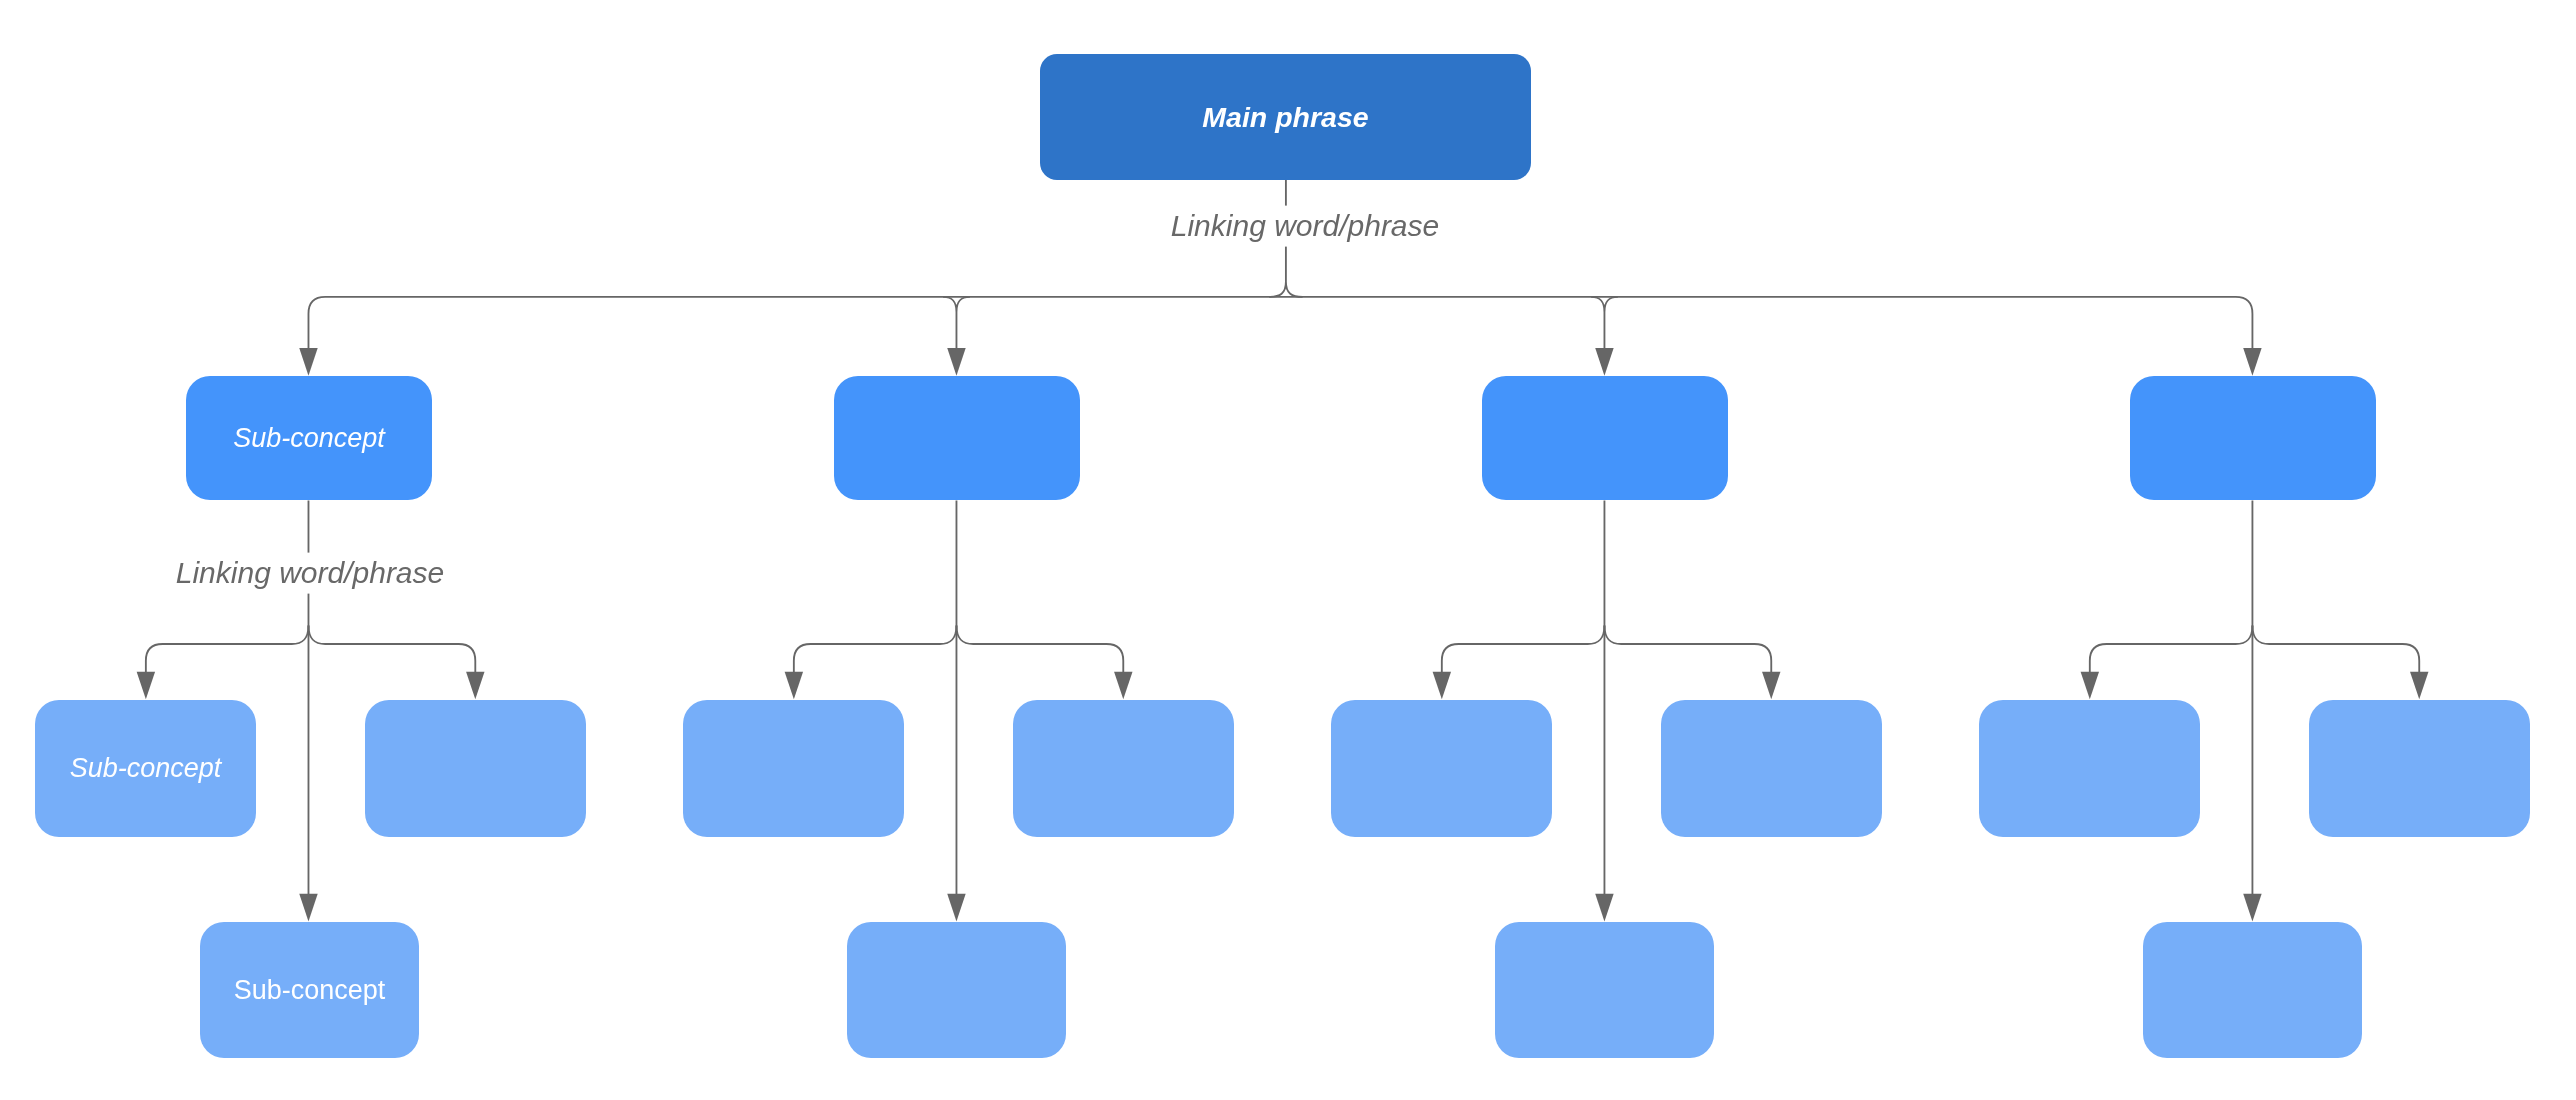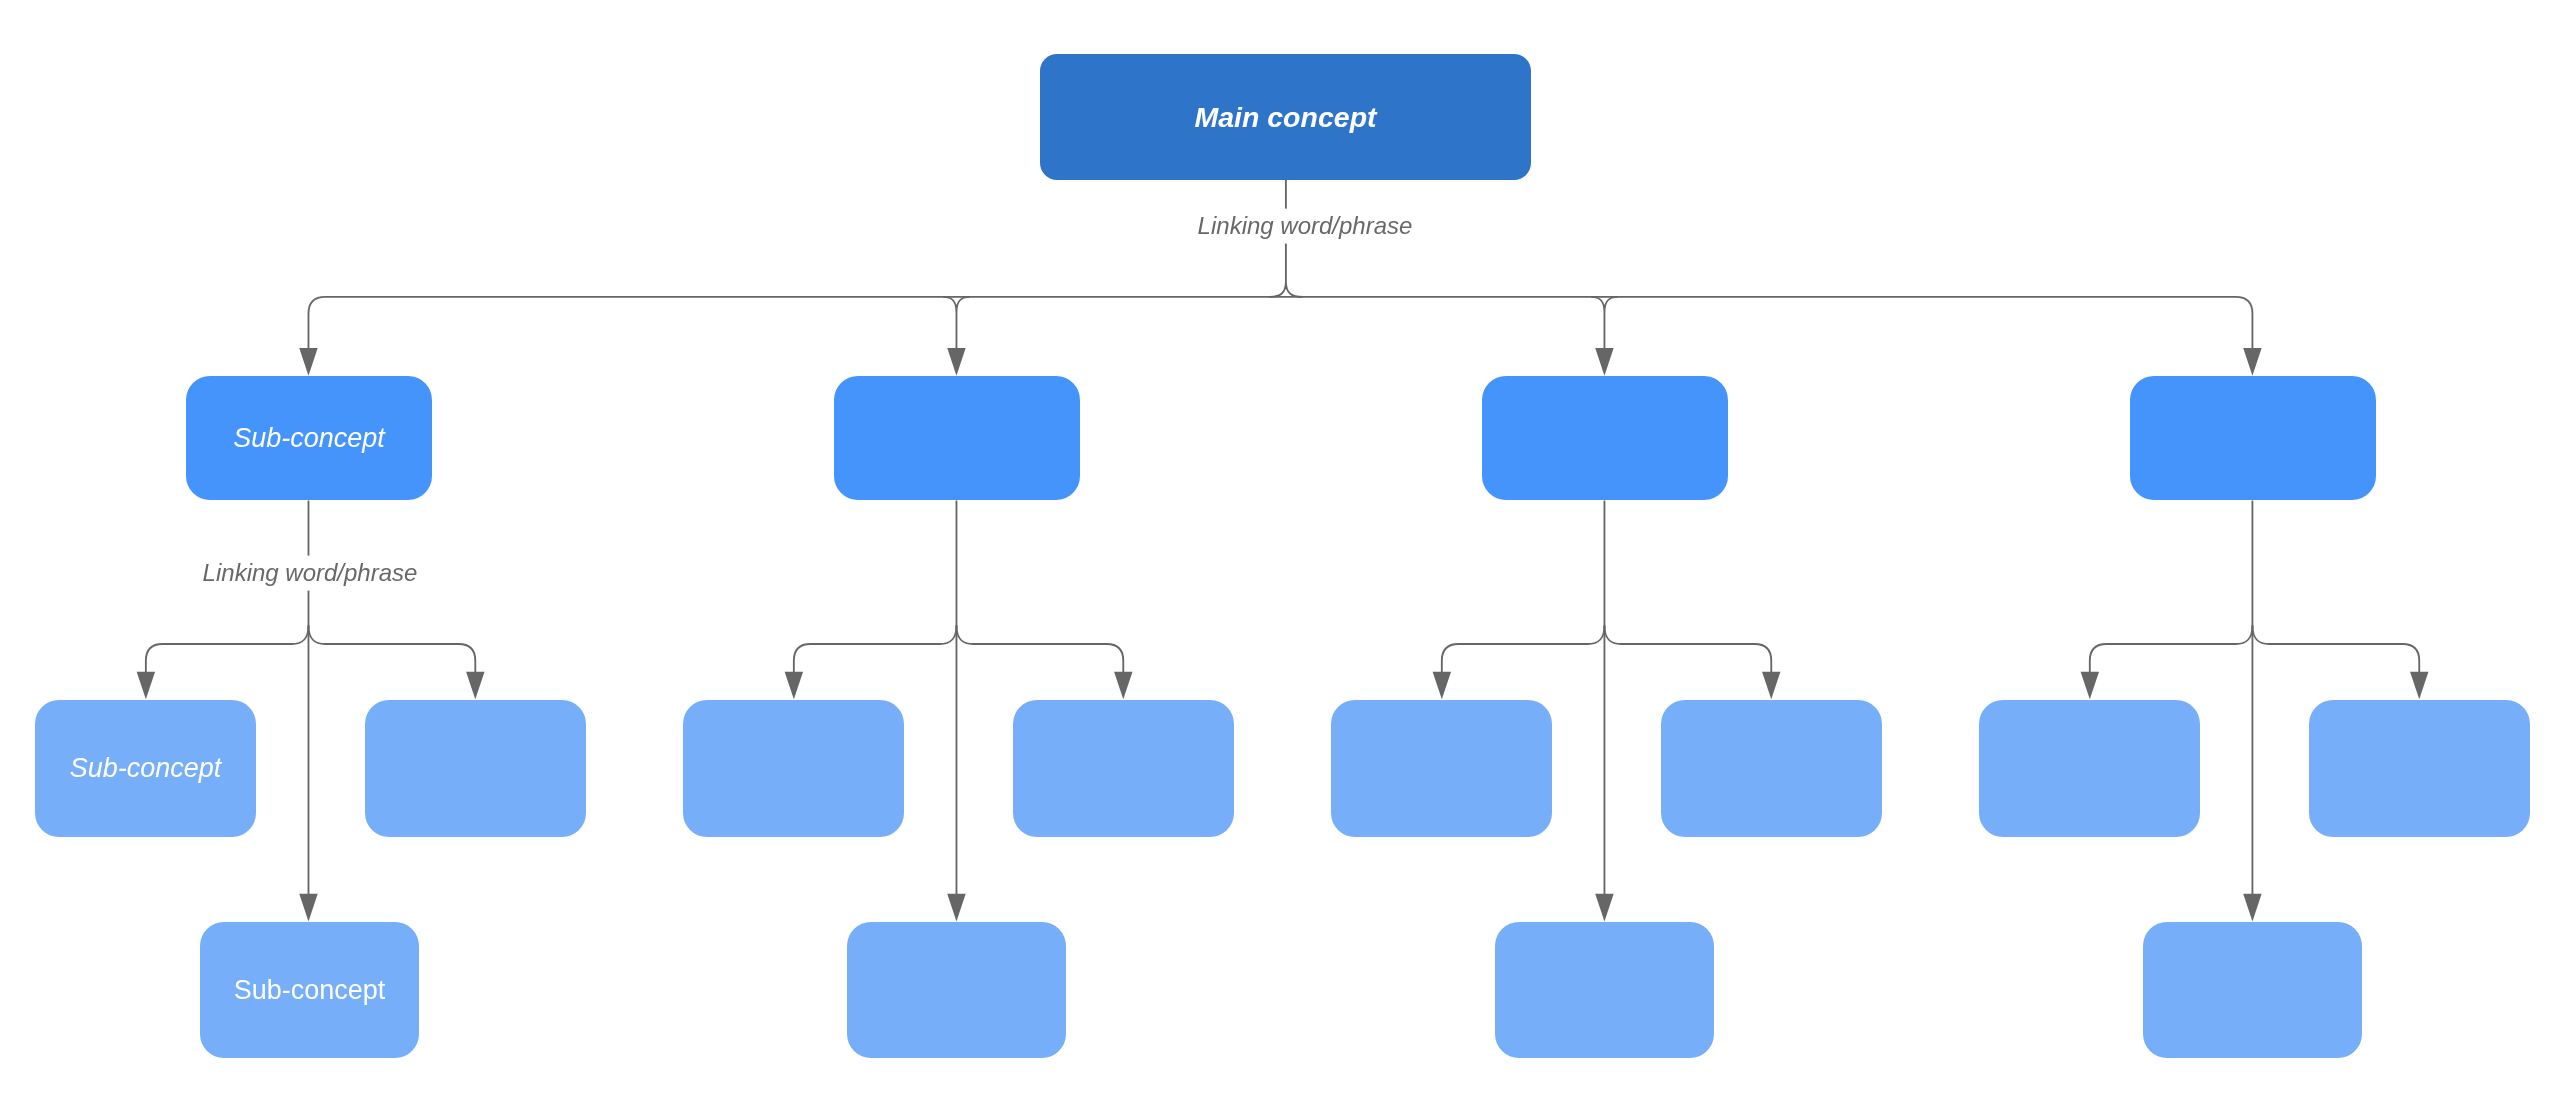--- a/index.html
+++ b/index.html
@@ -63,21 +63,21 @@
   .node.bottom {
     background: var(--leaf_fill);
     font-size: 27px;
     font-style: normal;
   }
   .edge-label {
     position: absolute;
     transform: translate(-50%, -50%);
     background: var(--canvas_bg);
     color: var(--label_text);
-    font-size: 24px;
+    font-size: 30px;
     font-style: italic;
     white-space: nowrap;
     padding: 3.4px 10px;
   }
 </style>
 </head>
 <body>
 
 <div class="canvas">
 
@@ -118,21 +118,21 @@
     <polygon class="arrowhead" points="2493,834 2482,801 2504,801"></polygon>
     <polygon class="arrowhead" points="2886,834 2875,801 2897,801"></polygon>
 
     <polygon class="arrowhead" points="368,1099 357,1066 379,1066"></polygon>
     <polygon class="arrowhead" points="1141,1099 1130,1066 1152,1066"></polygon>
     <polygon class="arrowhead" points="1914,1099 1903,1066 1925,1066"></polygon>
     <polygon class="arrowhead" points="2687,1099 2676,1066 2698,1066"></polygon>
   </svg>
 
   <div class="node main" style="left:1040px; top:54px; width:491px; height:126px;">
-    <span>Main concept</span>
+    <span>Main phrase</span>
   </div>
 
   <div class="edge-label" style="left:1305px; top:226px;">Linking word/phrase</div>
   <div class="edge-label" style="left:310px; top:573px;">Linking word/phrase</div>
 
   <div class="node sub" style="left:186px; top:376px; width:246px; height:124px;">
     <span>Sub-concept</span>
   </div>
   <div class="node sub" style="left:834px; top:376px; width:246px; height:124px;">
     <span></span>

